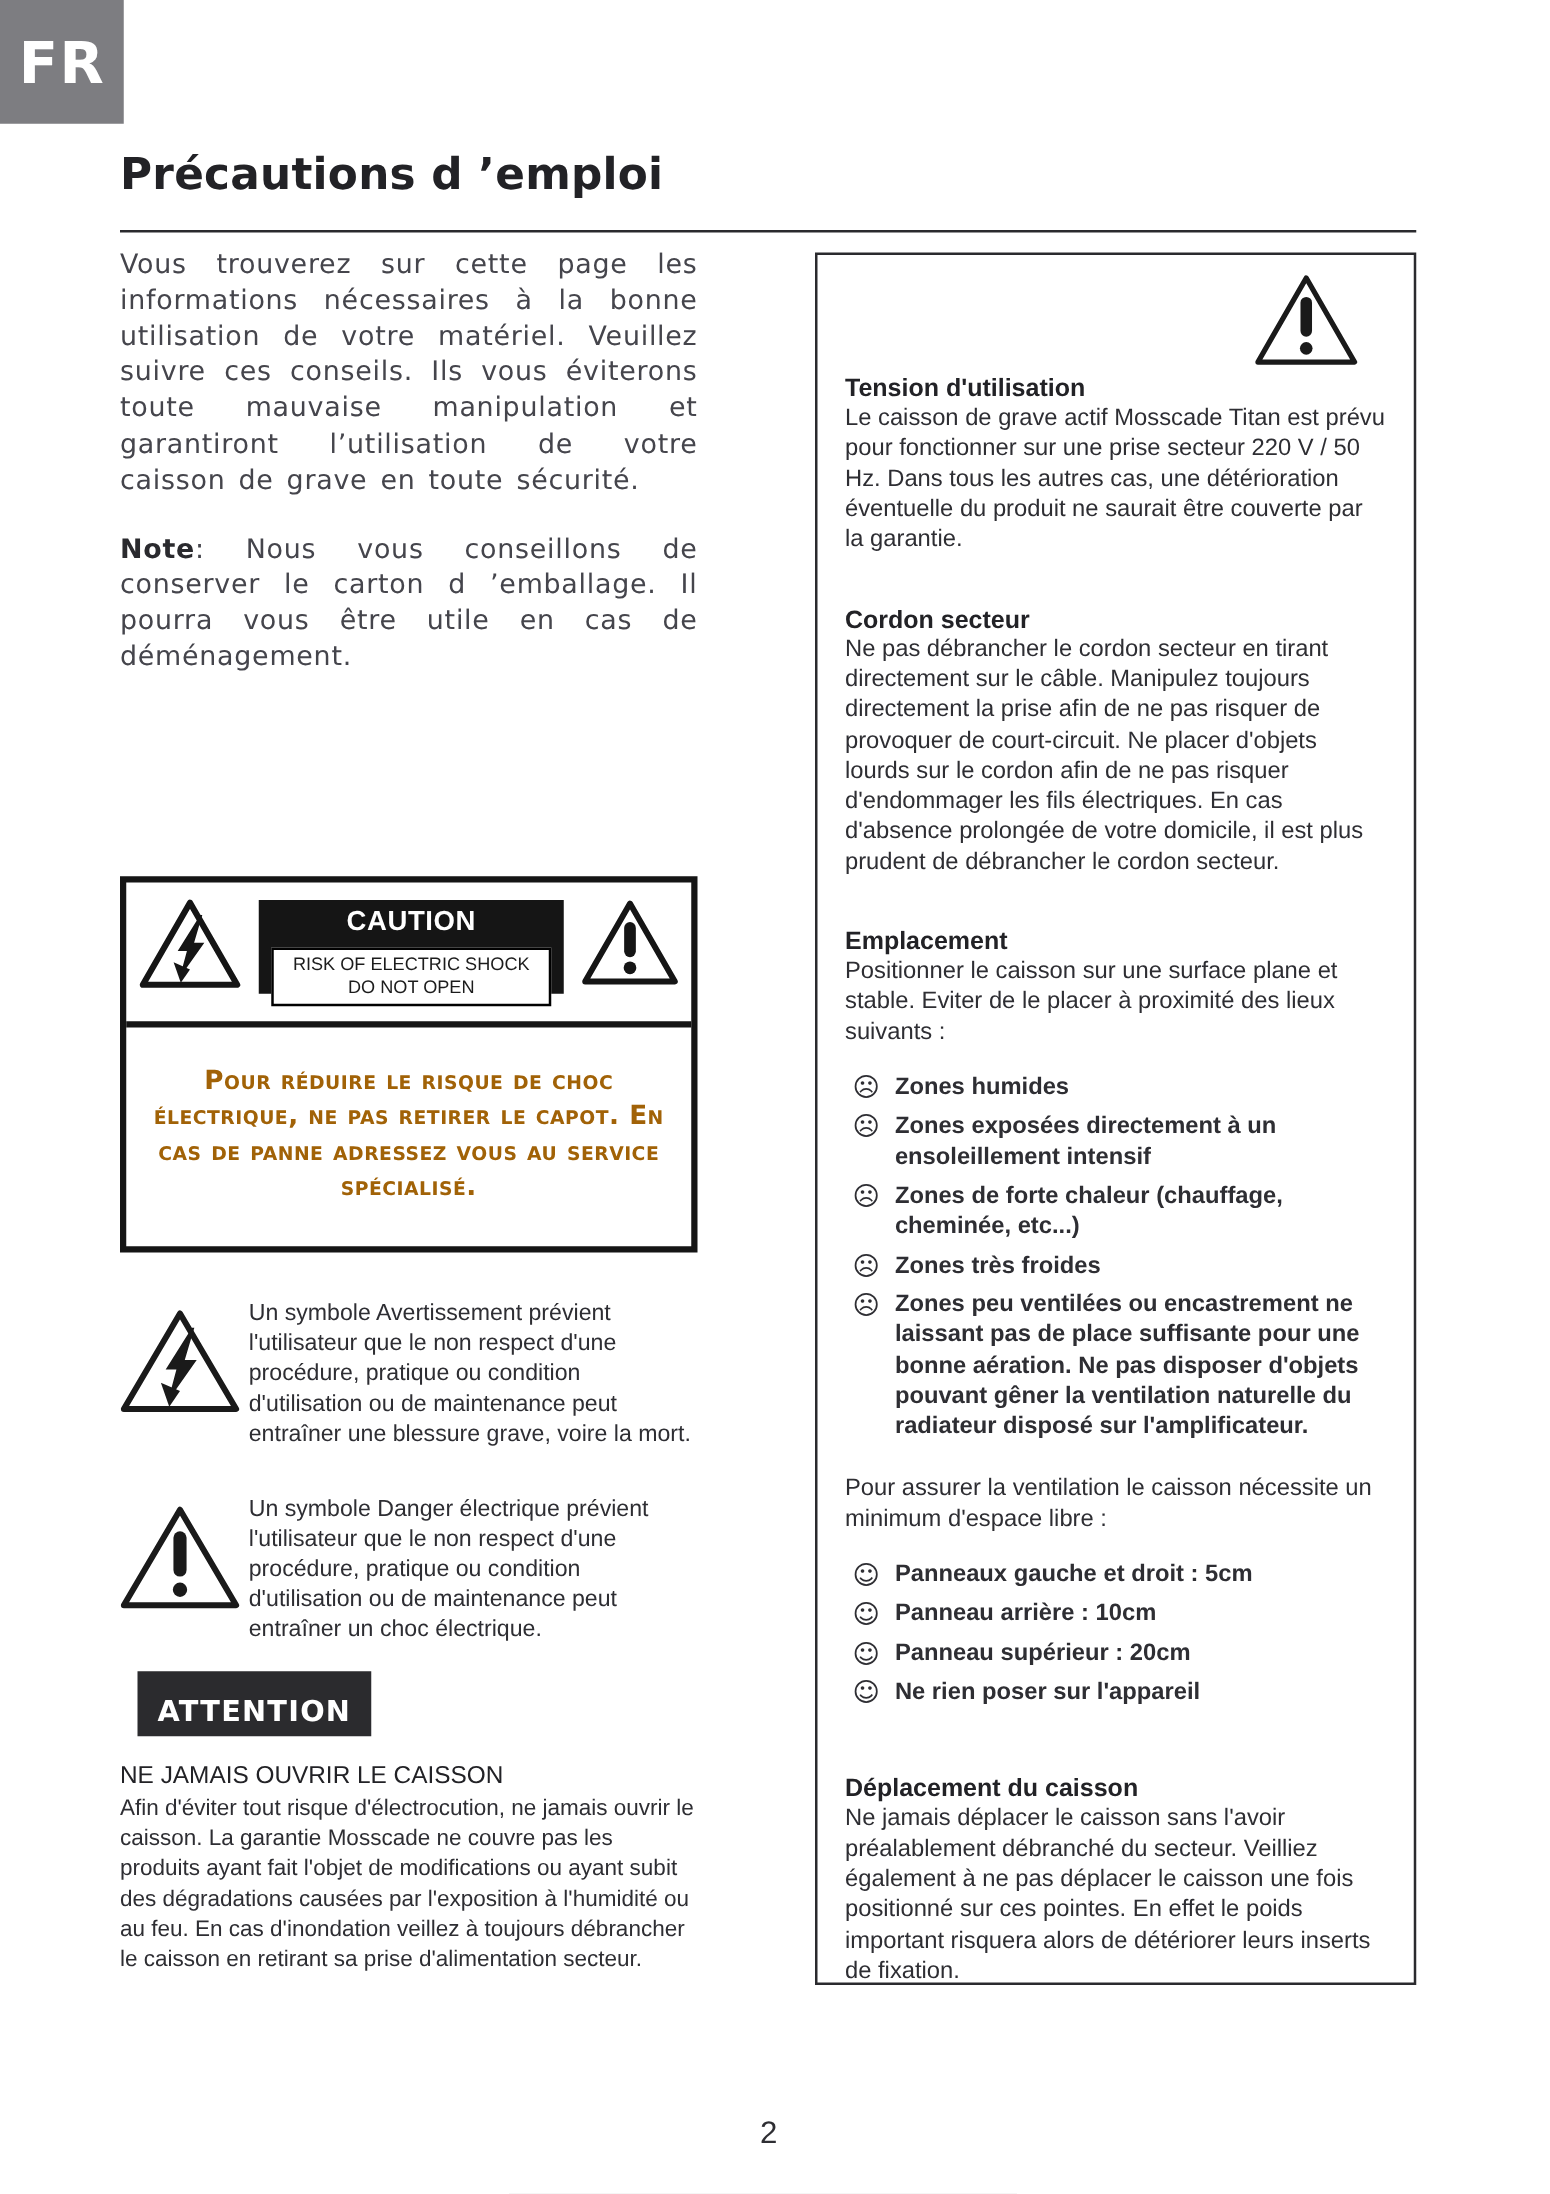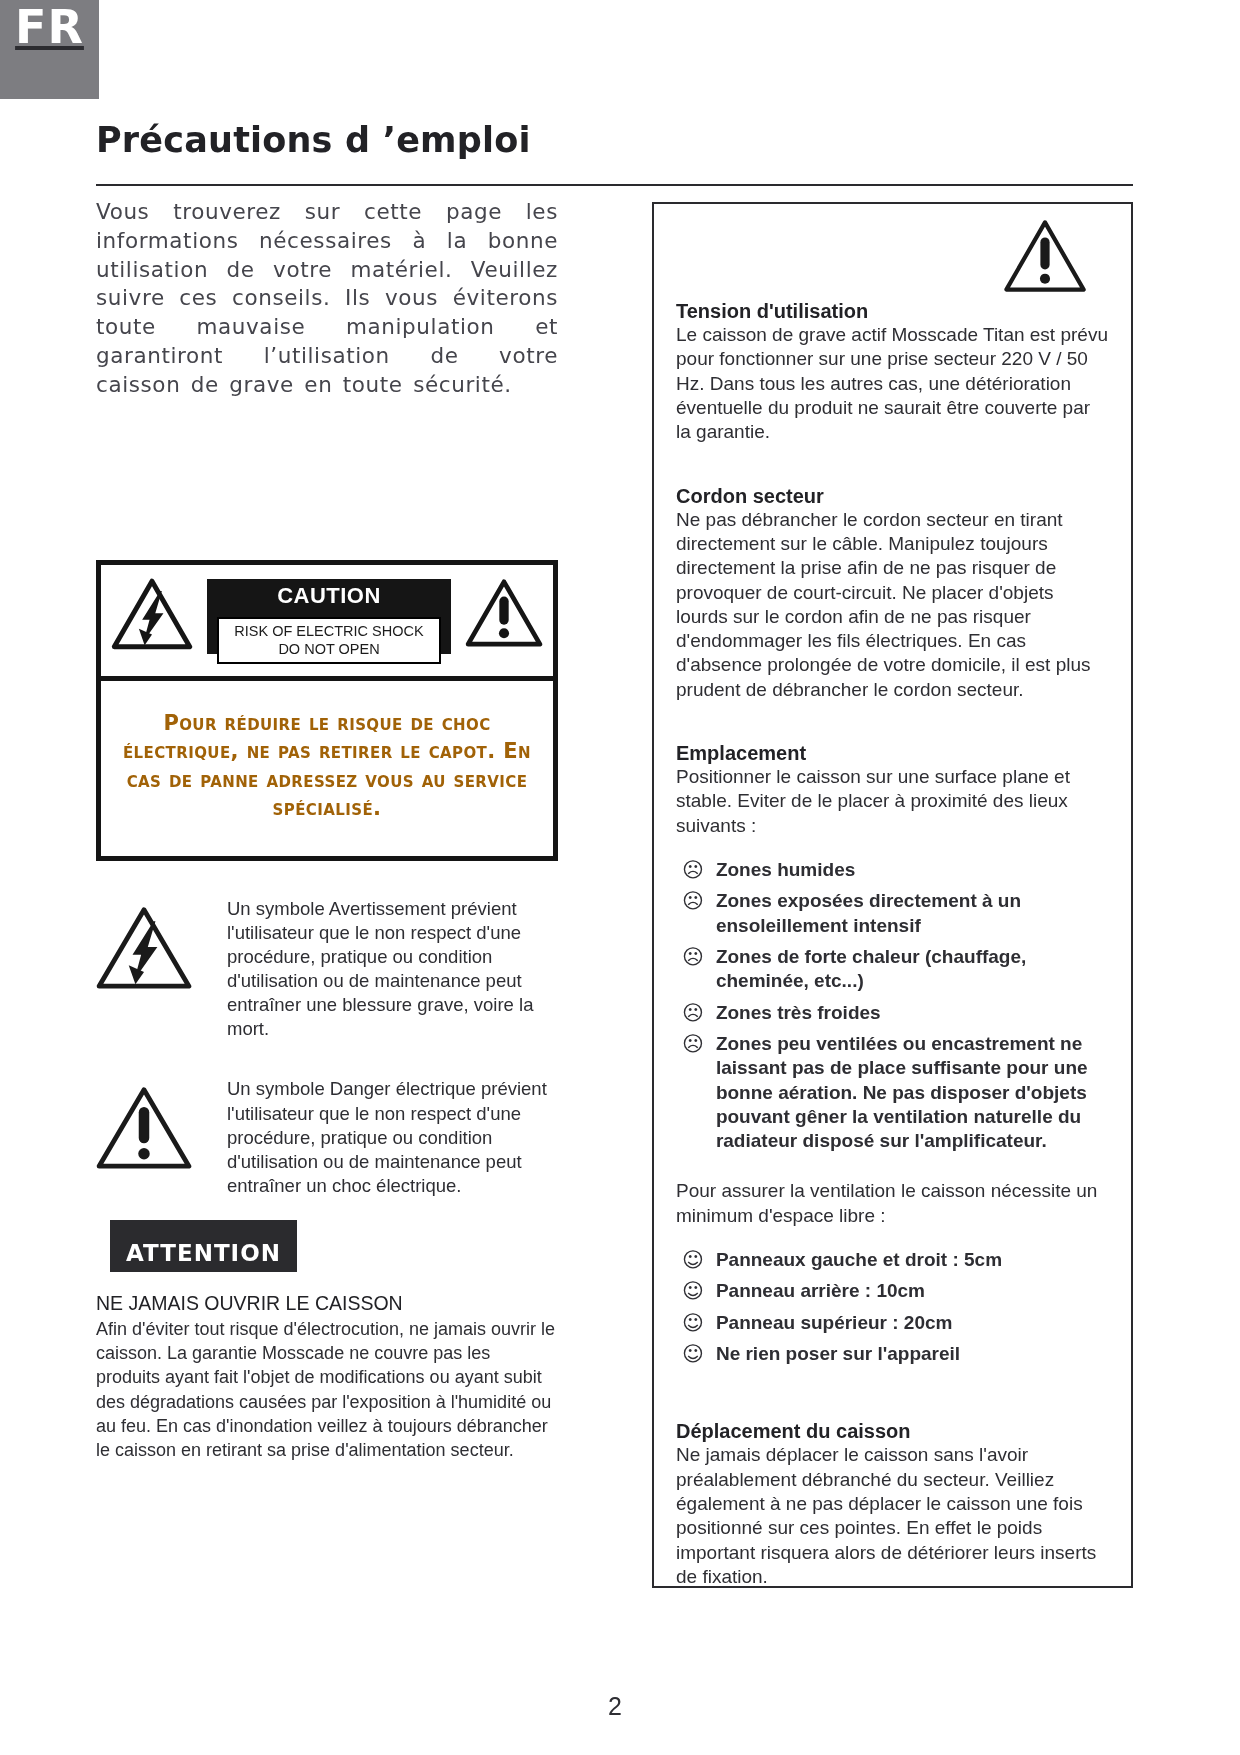--- a/index.html
+++ b/index.html
@@ -1,20 +1,20 @@
 <!DOCTYPE html>
 <html><head>
 <meta charset="utf-8">
 <style>
   html,body{margin:0;padding:0;background:#e8e8e8;}
   .page{position:relative;width:1240px;height:1755px;background:#ffffff;
         font-family:"Liberation Sans",sans-serif;color:#2c2c30;overflow:hidden;margin:0 auto;}
 
   .fr-badge{position:absolute;left:0;top:0;width:99px;height:99px;background:#7d7d81;
-            display:flex;justify-content:center;text-decoration:underline;}
+            display:flex;align-items:center;justify-content:center;}
   .fr-badge span{color:#fff;font-size:46px;font-weight:bold;letter-spacing:1px;
                  font-family:"DejaVu Sans",sans-serif;}
 
   .doc-title{position:absolute;left:96px;top:120px;width:1037px;font-size:35px;font-weight:bold;
              color:#222226;letter-spacing:0.2px;font-family:"DejaVu Sans",sans-serif;}
   .title-rule{position:absolute;left:96px;top:184px;width:1037px;height:2px;background:#2a2a2e;}
 
   .left-col{position:absolute;left:96px;top:198px;width:462px;}
 
   .intro{font-family:"DejaVu Sans",sans-serif;font-size:21.5px;line-height:1.34;
@@ -31,21 +31,21 @@
   .caution-banner-title{color:#fff;font-weight:bold;font-size:22px;text-align:center;
                         letter-spacing:0.5px;}
   .caution-sub{position:relative;top:6px;margin:2px 10px -6px;background:#fff;
                border:2px solid #000;padding:3px 0 4px;text-align:center;}
   .caution-sub div{font-size:14.5px;line-height:1.25;color:#1c1c1c;}
   .caution-divider{border-top:5px solid #151515;}
   .caution-body{padding:28px 18px 34px;text-align:center;font-weight:bold;font-size:21px;
                 line-height:1.35;color:#a16207;font-variant:small-caps;letter-spacing:0.4px;
                 font-family:"DejaVu Sans",sans-serif;}
 
-  .warn-row{display:flex;gap:35px;align-items:flex-start;margin-top:36px;}
+  .warn-row{display:flex;gap:7px;align-items:flex-start;margin-top:36px;}
   .warn-row .warn-icon{flex:0 0 auto;padding-top:8px;}
   .warn-text{flex:1;font-size:18.5px;line-height:1.3;color:#2e2e33;}
 
   .attention-badge{display:inline-block;margin-top:22px;margin-left:14px;background:#2b2b2e;
                    color:#fff;font-weight:bold;font-size:23px;letter-spacing:1px;
                    padding:20px 16px 6px;font-family:"DejaVu Sans",sans-serif;}
 
   .never-open{margin-top:20px;}
   .never-open h3{margin:0 0 2px;font-size:19.5px;font-weight:normal;color:#222226;}
   .never-open p{margin:0;font-size:18px;line-height:1.35;color:#2e2e33;}
@@ -77,20 +77,21 @@
     <span>FR</span>
   </div>
 
   <div class="doc-title">Précautions d ’emploi</div>
   <div class="title-rule"></div>
 
   <div class="left-col">
 
     <p class="intro" style="margin:0">Vous trouverez sur cette page les informations nécessaires à la bonne utilisation de votre matériel. Veuillez suivre ces conseils. Ils vous éviterons toute mauvaise manipulation et garantiront l’utilisation de votre caisson de grave en toute sécurité.</p>
 
+    <p class="note"><b>Note</b><span>: Nous vous conseillons de conserver le carton d ’emballage. Il pourra vous être utile en cas de déménagement.</span></p>
 
     
     <div class="caution-box">
       <div class="caution-top">
         <svg class="tri-svg" width="82" height="74" viewBox="0 0 100 90">
           <polygon points="50,5 96,85 4,85" fill="none" stroke="#151515" stroke-width="6" stroke-linejoin="round"></polygon>
           <polygon points="60,17 38,52 47,52 40,78 64,44 54,44 62,17" fill="#151515"></polygon>
           <polygon points="41,83 34,63 50,70" fill="#151515"></polygon>
         </svg>
         <div class="caution-center">

